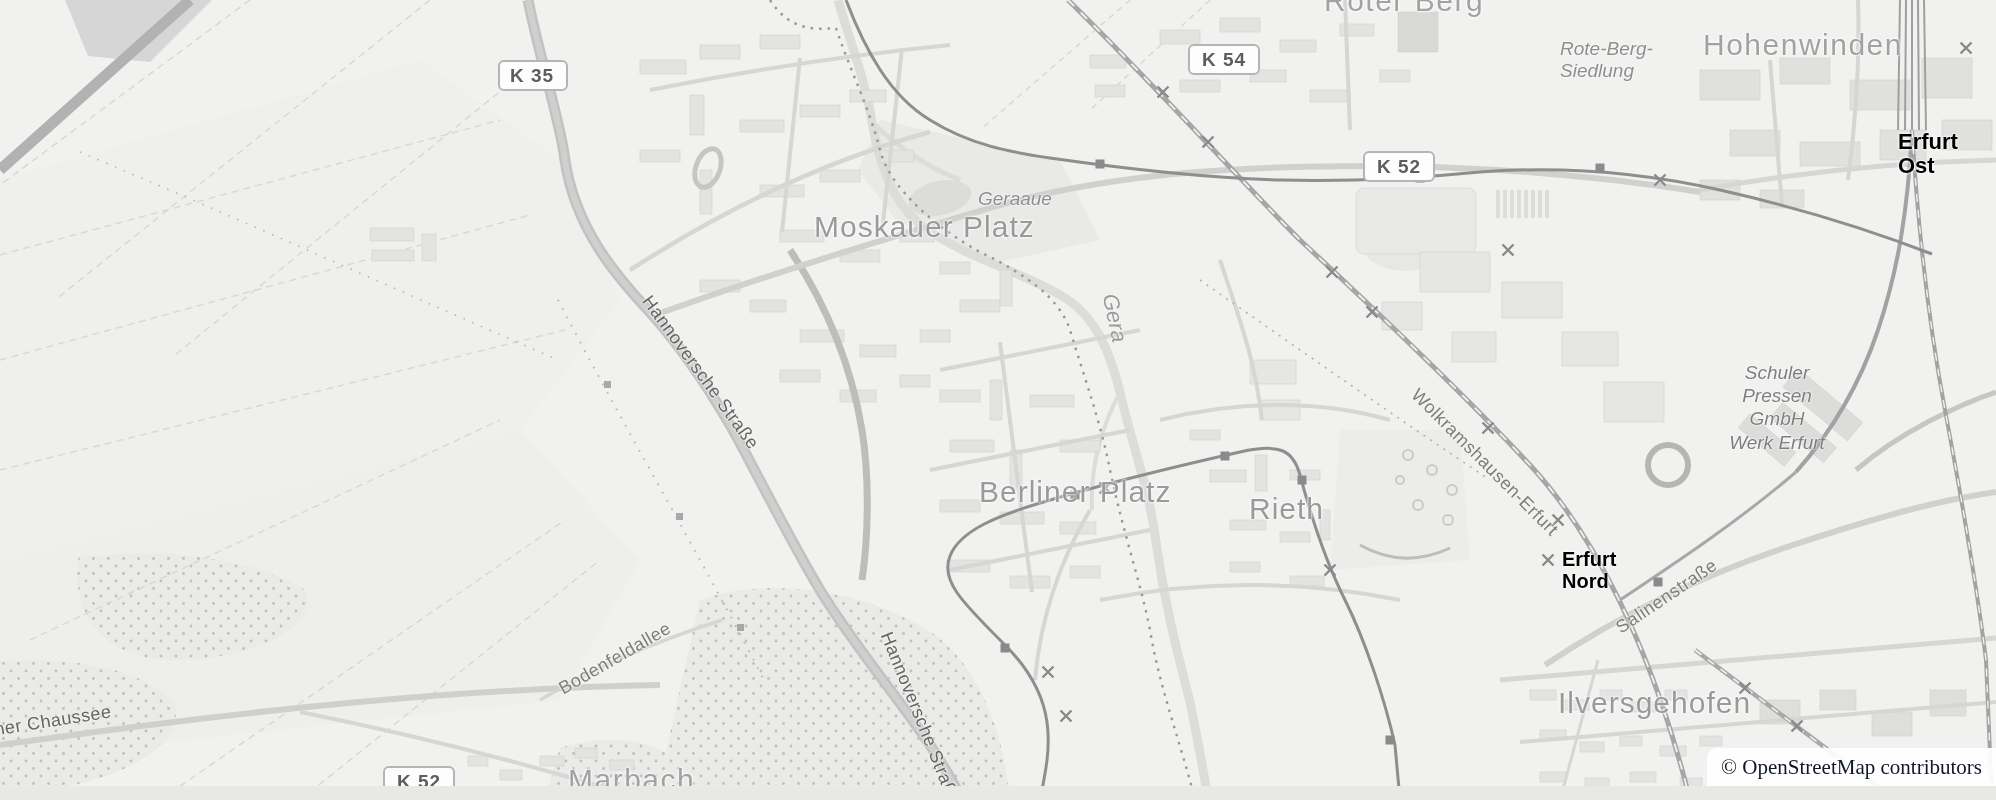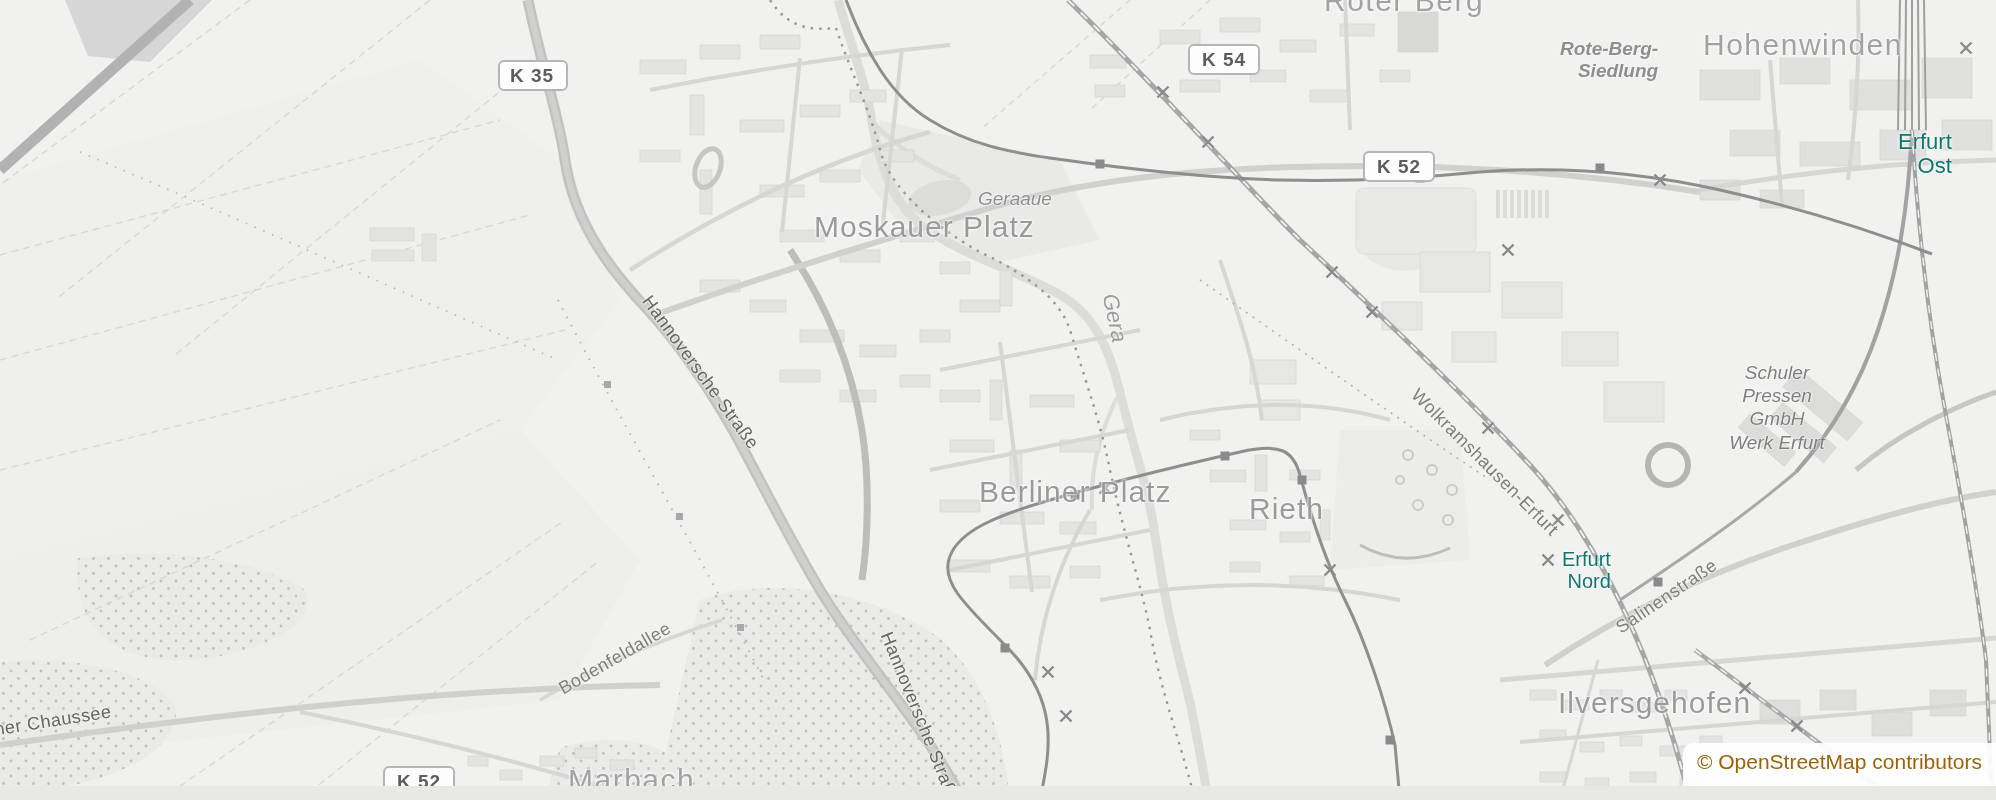--- a/index.html
+++ b/index.html
@@ -9,22 +9,22 @@
     font-family:"Liberation Sans","DejaVu Sans",sans-serif;
     cursor:grab;
   }
   #map-viewport svg{position:absolute;left:0;top:0;}
   .lbl{position:absolute;white-space:nowrap;pointer-events:none;
        font-family:"Liberation Sans","DejaVu Sans",sans-serif;}
   .place-lg{font-size:30px;color:#a2a2a2;letter-spacing:1.5px;
             text-shadow:0 0 3px #fff,0 0 3px #fff;}
   .place-md{font-size:30px;color:#9a9a9a;letter-spacing:1px;
             text-shadow:0 0 3px #fff,0 0 3px #fff;margin-left:24px;}
-  .suburb-bold{font-size:22px;font-weight:normal;color:#0f766e;line-height:1.1;
-               text-align:right;text-shadow:0 0 3px #fff,0 0 3px #fff;}
+  .suburb-bold{font-size:22px;font-weight:bold;color:#000000;line-height:1.1;
+               text-align:left;text-shadow:0 0 3px #fff,0 0 3px #fff;}
   .suburb-bold.sm{font-size:20px;}
   .italic-note{font-style:italic;color:#8e8e8e;font-size:19px;
                text-shadow:0 0 2px #fff,0 0 2px #fff;}
   .italic-block{font-style:italic;color:#7e7e7e;font-size:19px;line-height:1.22;
                 text-align:center;text-shadow:0 0 2px #fff,0 0 2px #fff;}
   .street{font-size:18px;color:#636363;letter-spacing:0.5px;
           text-shadow:0 0 2px #f4f4f2,0 0 2px #f4f4f2,0 0 3px #f4f4f2;}
   .street.lighter{color:#7d7d7d;}
   .water-lbl{font-style:italic;color:#9b9b9b;font-size:22px;
              text-shadow:0 0 2px #fff;}
@@ -32,23 +32,23 @@
     position:absolute;box-sizing:border-box;
     background:#fdfdfd;border:2px solid #b5b5b5;border-radius:6px;
     color:#5d5d5d;font-size:19px;font-weight:bold;letter-spacing:1px;
     padding:4px 12px;line-height:1;
     font-family:"Liberation Sans","DejaVu Sans",sans-serif;
   }
   #attribution-bar{
     position:absolute;right:0;bottom:0;
     background:rgba(255,255,255,0.92);
     border-radius:10px 0 0 0;
-    padding:7px 14px 12px 14px;
-    font-size:21px;color:#a16207;
-    font-family:Liberation Sans, sans-serif;
+    padding:7px 14px 6px 14px;
+    font-size:21px;color:#0f172a;
+    font-family:Liberation Serif, serif;
   }
   #attribution-bar span{cursor:pointer;}
 </style>
 </head>
 <body>
 
 <div id="map-viewport">
 
   <svg width="1996" height="800" viewBox="0 0 1996 800">
     <defs>
@@ -351,21 +351,21 @@
       <circle cx="1452" cy="490" r="5"></circle>
         <circle cx="1418" cy="505" r="5"></circle>
       <circle cx="1448" cy="520" r="5"></circle>
         <circle cx="1400" cy="480" r="4"></circle>
       <path d="M1360,545 C1390,562 1420,562 1450,548" stroke="#bdbdbb" stroke-width="3"></path>
     </g>
   </svg>
 
   <div class="lbl place-lg" style="left:1324px;top:-16px;">Roter Berg</div>
 
-  <div class="lbl" style="left:1560px;top:38px;text-align:right;font-weight:bold;">
+  <div class="lbl" style="left:1560px;top:38px;text-align:left;">
     <div class="italic-note">Rote-Berg-</div>
     <div class="italic-note">Siedlung</div>
   </div>
 
   <div class="lbl place-lg" style="left:1703px;top:28px;">Hohenwinden</div>
 
   <div class="lbl suburb-bold" style="left:1898px;top:130px;">
     <div>Erfurt</div>
     <div>Ost</div>
   </div>

